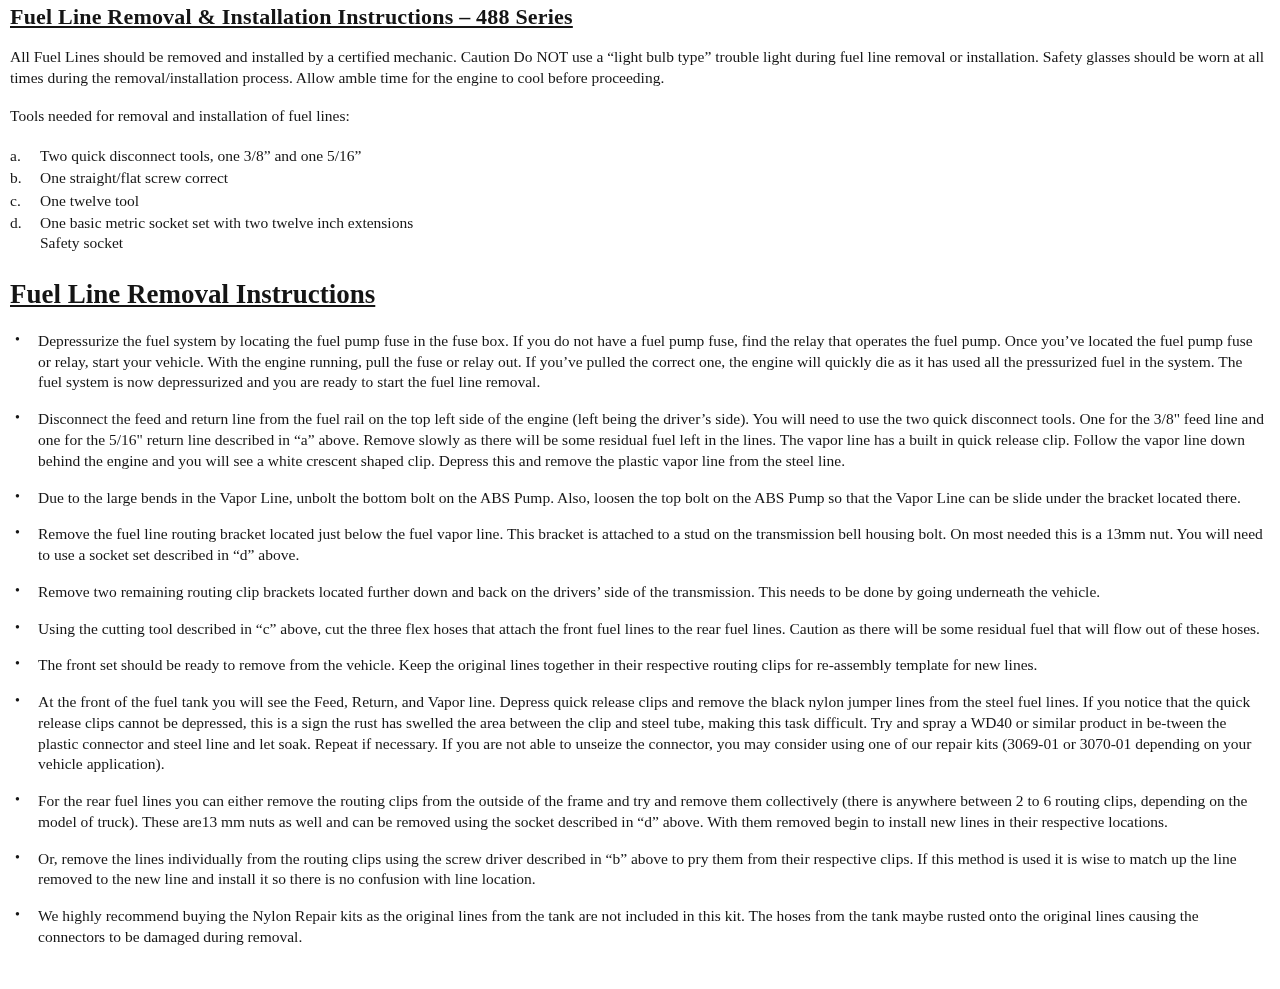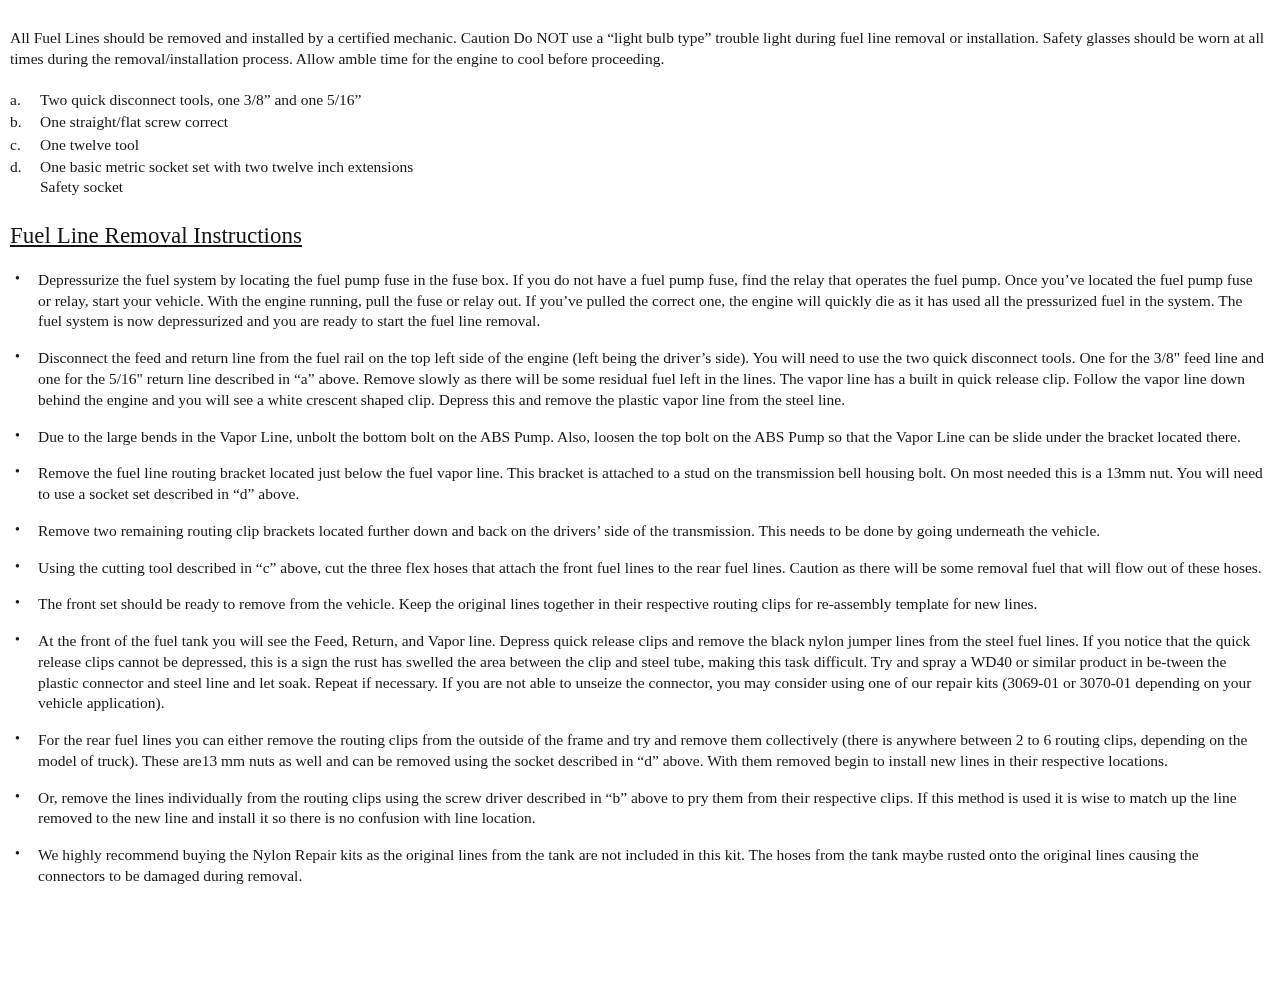--- a/index.html
+++ b/index.html
@@ -16,41 +16,41 @@
     padding: 2px 12px 0 10px;
   }
   .doc-title {
     font-size: 22px;
     font-weight: bold;
     text-decoration: underline;
     margin: 2px 0 0 0;
     letter-spacing: 0.2px;
   }
   .intro-para {
-    margin-top: 26px;
+    margin-top: 17px;
     font-size: 15.5px;
     line-height: 1.33;
   }
   .tools-intro {
     margin-top: 19px;
     font-size: 15.5px;
   }
   .tools-list { margin-top: 21px; }
   .tool-row {
     display: flex;
     font-size: 15.5px;
     line-height: 1.3;
     margin-bottom: 2px;
   }
   .tool-letter { flex: none; width: 30px; }
   .tool-body { flex: 1; }
   .tool-cont { font-size: 15.5px; line-height: 1.3; }
   .section-title {
-    font-size: 23px;
-    font-weight: normal;
+    font-size: 27px;
+    font-weight: bold;
     text-decoration: underline;
     margin: 26px 0 0 0;
   }
   .bullet-list { margin-top: 21px; }
   .bullet-row {
     display: flex;
     font-size: 15.5px;
     line-height: 1.34;
     margin-bottom: 16px;
   }
@@ -60,23 +60,25 @@
     padding-left: 5px;
     font-size: 14px;
   }
   .bullet-text { flex: 1; padding-right: 2px; }
 </style>
 </head>
 <body>
 
 <div class="page">
 
+  <h1 class="doc-title">Fuel Line Removal &amp; Installation Instructions – 488 Series</h1>
 
   <p class="intro-para">All Fuel Lines should be removed and installed by a certified mechanic. Caution Do NOT use a “light bulb type” trouble light during fuel line removal or installation. Safety glasses should be worn at all times during the removal/installation process. Allow amble time for the engine to cool before proceeding.</p>
 
+  <p class="tools-intro">Tools needed for removal and installation of fuel lines:</p>
 
   <div class="tools-list">
       <div class="tool-row">
         <span class="tool-letter">a.</span>
         <div class="tool-body">Two quick disconnect tools, one 3/8” and one 5/16”</div>
       </div>
       <div class="tool-row">
         <span class="tool-letter">b.</span>
         <div class="tool-body">One straight/flat screw correct</div>
       </div>
@@ -108,21 +110,21 @@
       <div class="bullet-row">
         <span class="bullet-marker">•</span>
         <span class="bullet-text">Remove the fuel line routing bracket located just below the fuel vapor line. This bracket is attached to a stud on the transmission bell housing bolt. On most needed this is a 13mm nut. You will need to use a socket set described in “d” above.</span>
       </div>
       <div class="bullet-row">
         <span class="bullet-marker">•</span>
         <span class="bullet-text">Remove two remaining routing clip brackets located further down and back on the drivers’ side of the transmission. This needs to be done by going underneath the vehicle.</span>
       </div>
       <div class="bullet-row">
         <span class="bullet-marker">•</span>
-        <span class="bullet-text">Using the cutting tool described in “c” above, cut the three flex hoses that attach the front fuel lines to the rear fuel lines. Caution as there will be some removal fuel that will flow out of these hoses.</span>
+        <span class="bullet-text">Using the cutting tool described in “c” above, cut the three flex hoses that attach the front fuel lines to the rear fuel lines. Caution as there will be some residual fuel that will flow out of these hoses.</span>
       </div>
       <div class="bullet-row">
         <span class="bullet-marker">•</span>
         <span class="bullet-text">The front set should be ready to remove from the vehicle. Keep the original lines together in their respective routing clips for re-assembly template for new lines.</span>
       </div>
       <div class="bullet-row">
         <span class="bullet-marker">•</span>
         <span class="bullet-text">At the front of the fuel tank you will see the Feed, Return, and Vapor line. Depress quick release clips and remove the black nylon jumper lines from the steel fuel lines. If you notice that the quick release clips cannot be depressed, this is a sign the rust has swelled the area between the clip and steel tube, making this task difficult. Try and spray a WD40 or similar product in be-tween the plastic connector and steel line and let soak. Repeat if necessary. If you are not able to unseize the connector, you may consider using one of our repair kits (3069-01 or 3070-01 depending on your vehicle application).</span>
       </div>
       <div class="bullet-row">

